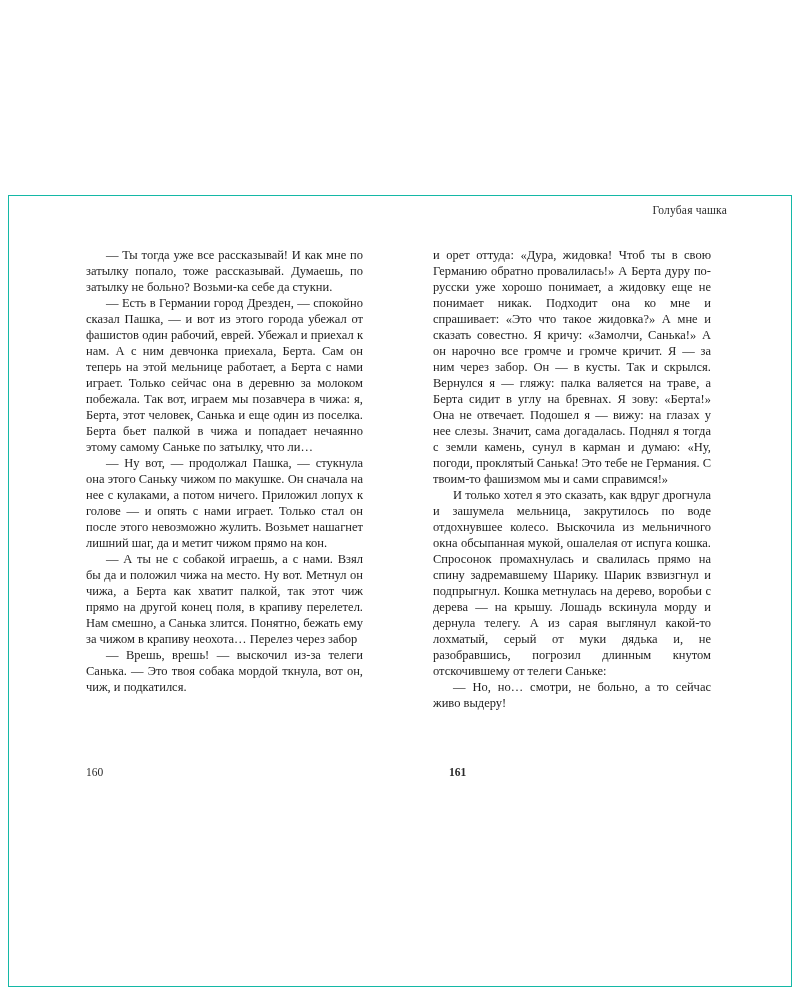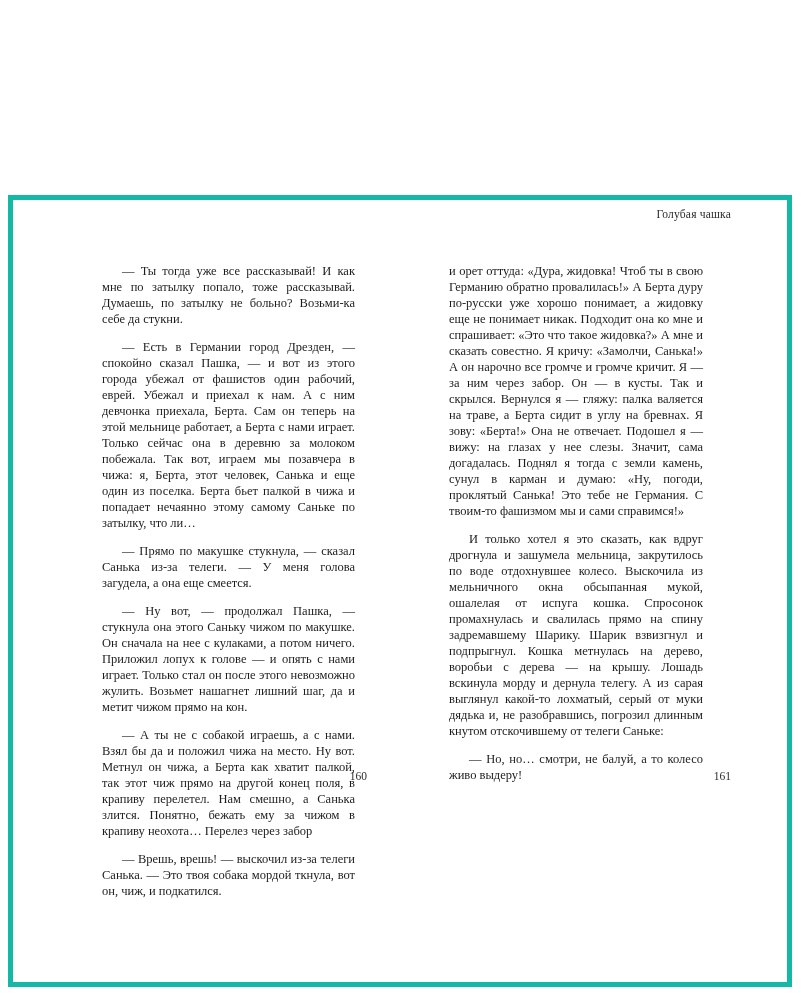--- a/index.html
+++ b/index.html
@@ -11,21 +11,21 @@
     overflow: hidden;
     font-family: "Liberation Serif", "DejaVu Serif", serif;
   }
   .spread {
     position: absolute;
     left: 8px;
     top: 195px;
     width: 784px;
     height: 792px;
     background: #ffffff;
-    border: 5px solid #14b8a6;
+    border: 1px solid #14b8a6;
     box-sizing: border-box;
   }
   .running-header {
     position: absolute;
     left: 440px;
     top: 8px;
     width: 278px;
     text-align: right;
     font-size: 11.5px;
     color: #2a2a2a;
@@ -38,56 +38,55 @@
     font-size: 12.5px;
     line-height: 16px;
     color: #1d1d1d;
     text-align: justify;
     hyphens: auto;
     -webkit-hyphens: auto;
   }
   .text-col.left  { left: 77px; }
   .text-col.right { left: 424px; width: 278px; }
   .para {
-    margin: 12px;
+    margin: 0;
     text-indent: 1.6em;
   }
   .para.continuation {
     text-indent: 0;
   }
   .page-number {
     position: absolute;
     top: 570px;
     width: 277px;
-    text-align: right;
+    text-align: left;
     font-size: 11.5px;
     color: #2a2a2a;
   }
   .page-number.left  { left: 77px; }
-  .page-number.right { left: 440px; width: 278px; }
+  .page-number.right { left: 440px; width: 278px; font-weight: bold; }
 </style>
 </head>
 <body>
 
 <div class="spread">
 
   <div class="running-header">Голубая чашка</div>
 
   <div class="text-col left">
     <p class="para">— Ты тогда уже все рассказывай! И как мне по затылку попало, тоже рассказывай. Думаешь, по затылку не больно? Возьми-ка себе да стукни.</p>
     <p class="para">— Есть в Германии город Дрезден, — спокойно сказал Пашка, — и вот из этого города убежал от фашистов один рабочий, еврей. Убежал и приехал к нам. А с ним девчонка приехала, Берта. Сам он теперь на этой мельнице работает, а Берта с нами играет. Только сейчас она в деревню за молоком побежала. Так вот, играем мы позавчера в чижа: я, Берта, этот человек, Санька и еще один из поселка. Берта бьет палкой в чижа и попадает нечаянно этому самому Саньке по затылку, что ли…</p>
-    <p class="para">— Прямо по макушке стукнула, — сказал Санька из-за телеги. — У меня голова загудела, а она еще смеется.</p>
     <p class="para">— Ну вот, — продолжал Пашка, — стукнула она этого Саньку чижом по макушке. Он сначала на нее с кулаками, а потом ничего. Приложил лопух к голове — и опять с нами играет. Только стал он после этого невозможно жулить. Возьмет нашагнет лишний шаг, да и метит чижом прямо на кон.</p>
     <p class="para">— А ты не с собакой играешь, а с нами. Взял бы да и положил чижа на место. Ну вот. Метнул он чижа, а Берта как хватит палкой, так этот чиж прямо на другой конец поля, в крапиву перелетел. Нам смешно, а Санька злится. Понятно, бежать ему за чижом в крапиву неохота… Перелез через забор</p>
     <p class="para">— Врешь, врешь! — выскочил из-за телеги Санька. — Это твоя собака мордой ткнула, вот он, чиж, и подкатился.</p>
   </div>
 
   <div class="text-col right">
     <p class="para continuation">и орет оттуда: «Дура, жидовка! Чтоб ты в свою Германию обратно провалилась!» А Берта дуру по-русски уже хорошо понимает, а жидовку еще не понимает никак. Подходит она ко мне и спрашивает: «Это что такое жидовка?» А мне и сказать совестно. Я кричу: «Замолчи, Санька!» А он нарочно все громче и громче кричит. Я — за ним через забор. Он — в кусты. Так и скрылся. Вернулся я — гляжу: палка валяется на траве, а Берта сидит в углу на бревнах. Я зову: «Берта!» Она не отвечает. Подошел я — вижу: на глазах у нее слезы. Значит, сама догадалась. Поднял я тогда с земли камень, сунул в карман и думаю: «Ну, погоди, проклятый Санька! Это тебе не Германия. С твоим-то фашизмом мы и сами справимся!»</p>
     <p class="para">И только хотел я это сказать, как вдруг дрогнула и зашумела мельница, закрутилось по воде отдохнувшее колесо. Выскочила из мельничного окна обсыпанная мукой, ошалелая от испуга кошка. Спросонок промахнулась и свалилась прямо на спину задремавшему Шарику. Шарик взвизгнул и подпрыгнул. Кошка метнулась на дерево, воробьи с дерева — на крышу. Лошадь вскинула морду и дернула телегу. А из сарая выглянул какой-то лохматый, серый от муки дядька и, не разобравшись, погрозил длинным кнутом отскочившему от телеги Саньке:</p>
-    <p class="para">— Но, но… смотри, не балуй, а то колесо живо выдеру!</p>
+    <p class="para">— Но, но… смотри, не больно, а то сейчас живо выдеру!</p>
   </div>
 
   <div class="page-number left">160</div>
 
   <div class="page-number right">161</div>
 
 </div>
 
 </body></html>

